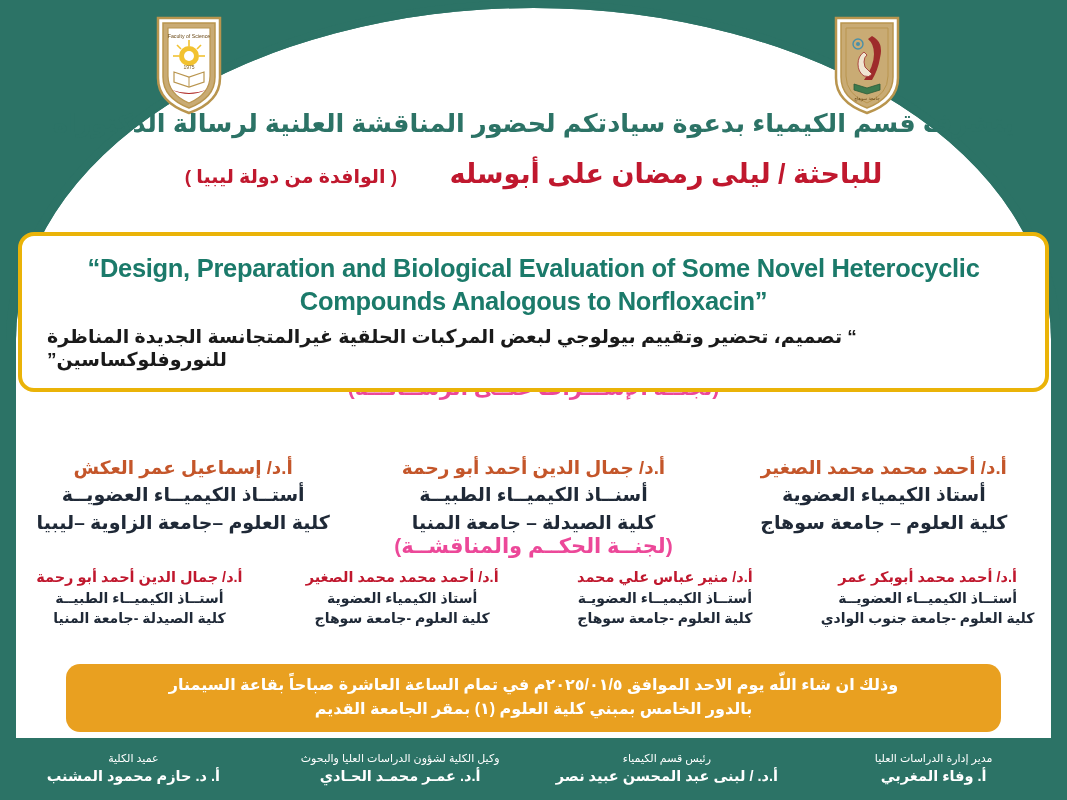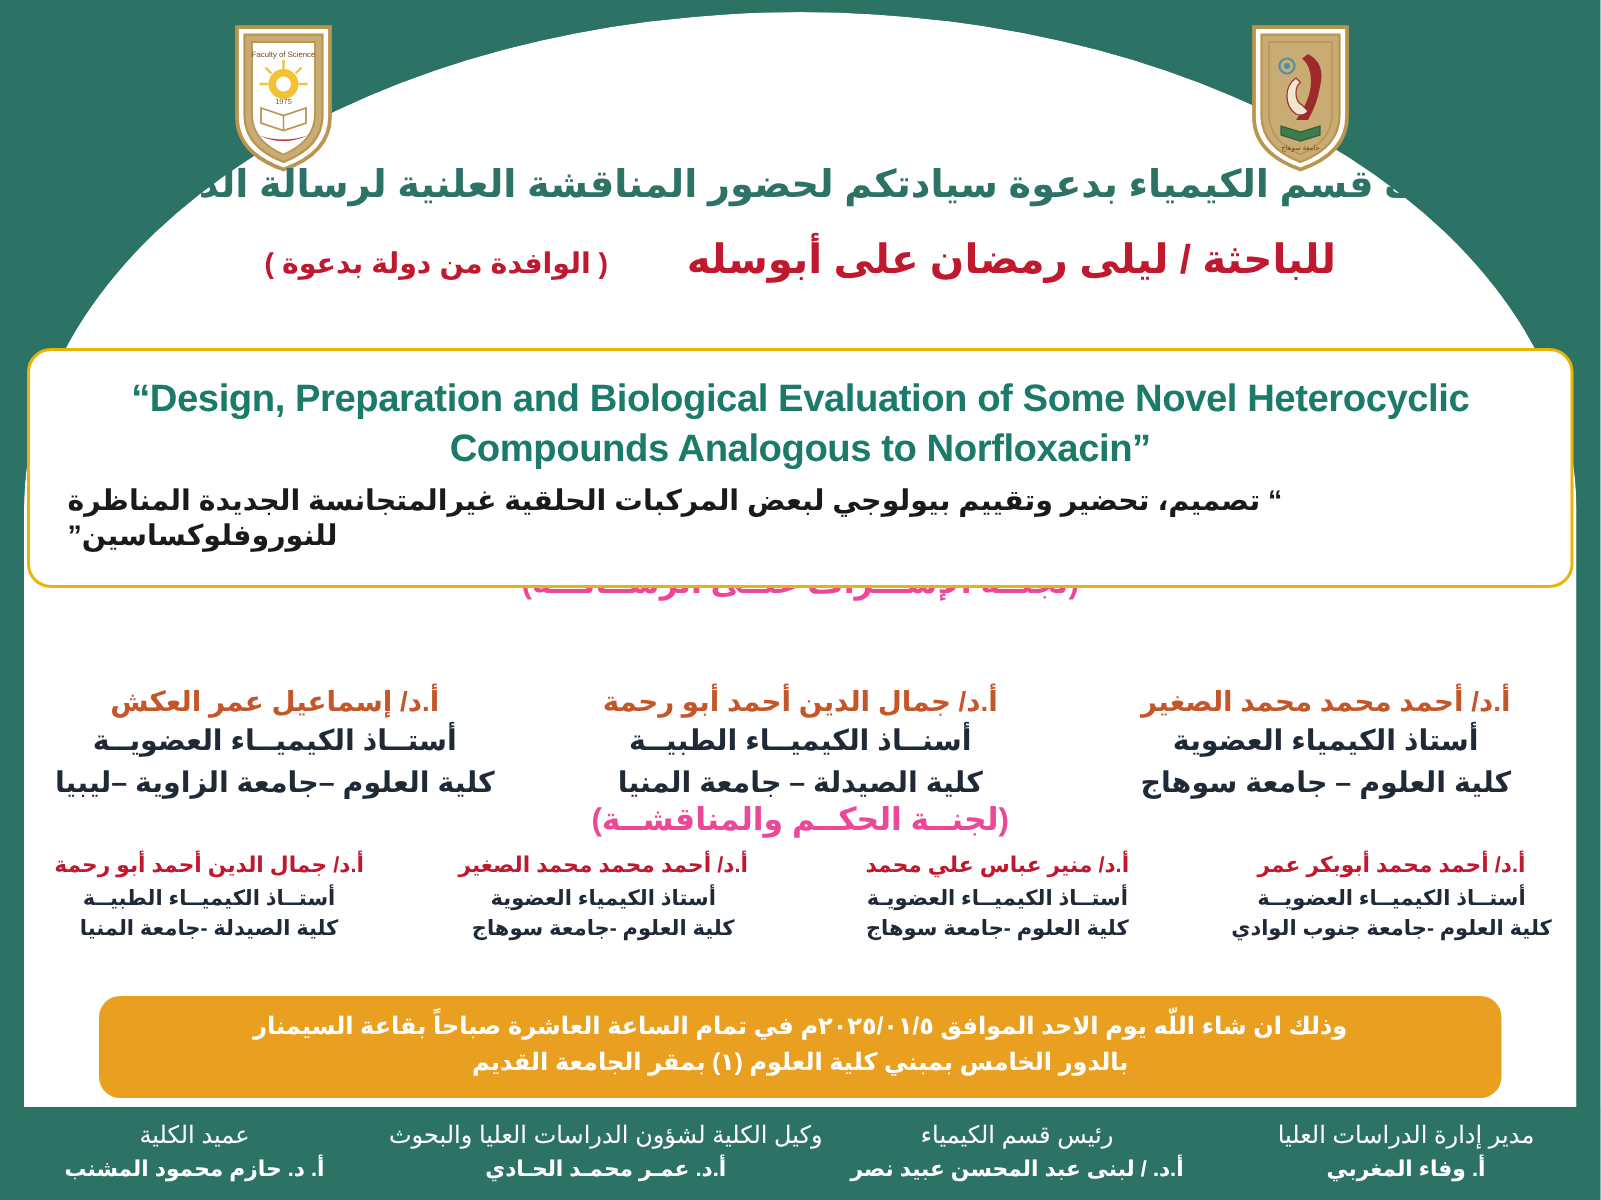--- a/index.html
+++ b/index.html
@@ -134,21 +134,21 @@
     white-space: nowrap;
   }
 
   
   .title-box {
     position: absolute;
     top: 232px;
     left: 18px;
     width: 1031px;
     height: 160px;
-    border: 2px solid #eab308;
+    border: 4px solid #eab308;
     border-radius: 16px;
     background: #ffffff;
     z-index: 6;
     padding-top: 16px;
   }
   .title-en {
     text-align: center;
     direction: ltr;
     color: #1b7a6a;
     font-weight: bold;
@@ -251,21 +251,21 @@
     align-items: center;
     z-index: 8;
   }
   .sig {
     flex: 1;
     text-align: center;
     color: #ffffff;
     direction: rtl;
     line-height: 1.5;
   }
-  .sig .s-role { font-size: 16px; white-space: nowrap; }
+  .sig .s-role { font-size: 11px; white-space: nowrap; }
   .sig .s-name { font-size: 14.5px; font-weight: bold; white-space: nowrap; }
 </style>
 </head>
 <body>
 
 <div id="poster">
 
   <div class="teal-bg"></div>
   <div class="arch-outer-teal"></div>
   <div class="arch-gap"></div>
@@ -307,21 +307,21 @@
         <circle cx="30" cy="32" r="2" fill="#4a8fa8"></circle>
         <path d="M26 72 L39 76 L52 72 L52 78 L39 82 L26 78 Z" fill="#3d7a4e" stroke="#2b5c38" stroke-width="0.8"></path>
         <text x="39" y="88" font-size="4.6" fill="#6b4a18" text-anchor="middle" font-family="'Liberation Sans',sans-serif">جامعة سوهاج</text>
       </svg>
     </div>
 
     <div class="hdr-line1">يتشرف قسم الكيمياء بدعوة سيادتكم لحضور المناقشة العلنية لرسالة الدكتوراه</div>
 
     <div class="hdr-line2">
       <span class="name">للباحثة / ليلى رمضان على أبوسله</span>
-      <span class="paren">( الوافدة من دولة بدعوة )</span>
+      <span class="paren">( الوافدة من دولة ليبيا )</span>
     </div>
 
 
     <div class="title-box">
       <div class="title-en">
         <div>“Design, Preparation and Biological Evaluation of Some Novel Heterocyclic</div>
         <div>Compounds Analogous to Norfloxacin”</div>
       </div>
       <div class="title-ar">“ تصميم، تحضير وتقييم بيولوجي لبعض المركبات الحلقية غيرالمتجانسة الجديدة المناظرة للنوروفلوكساسين”</div>
     </div>

